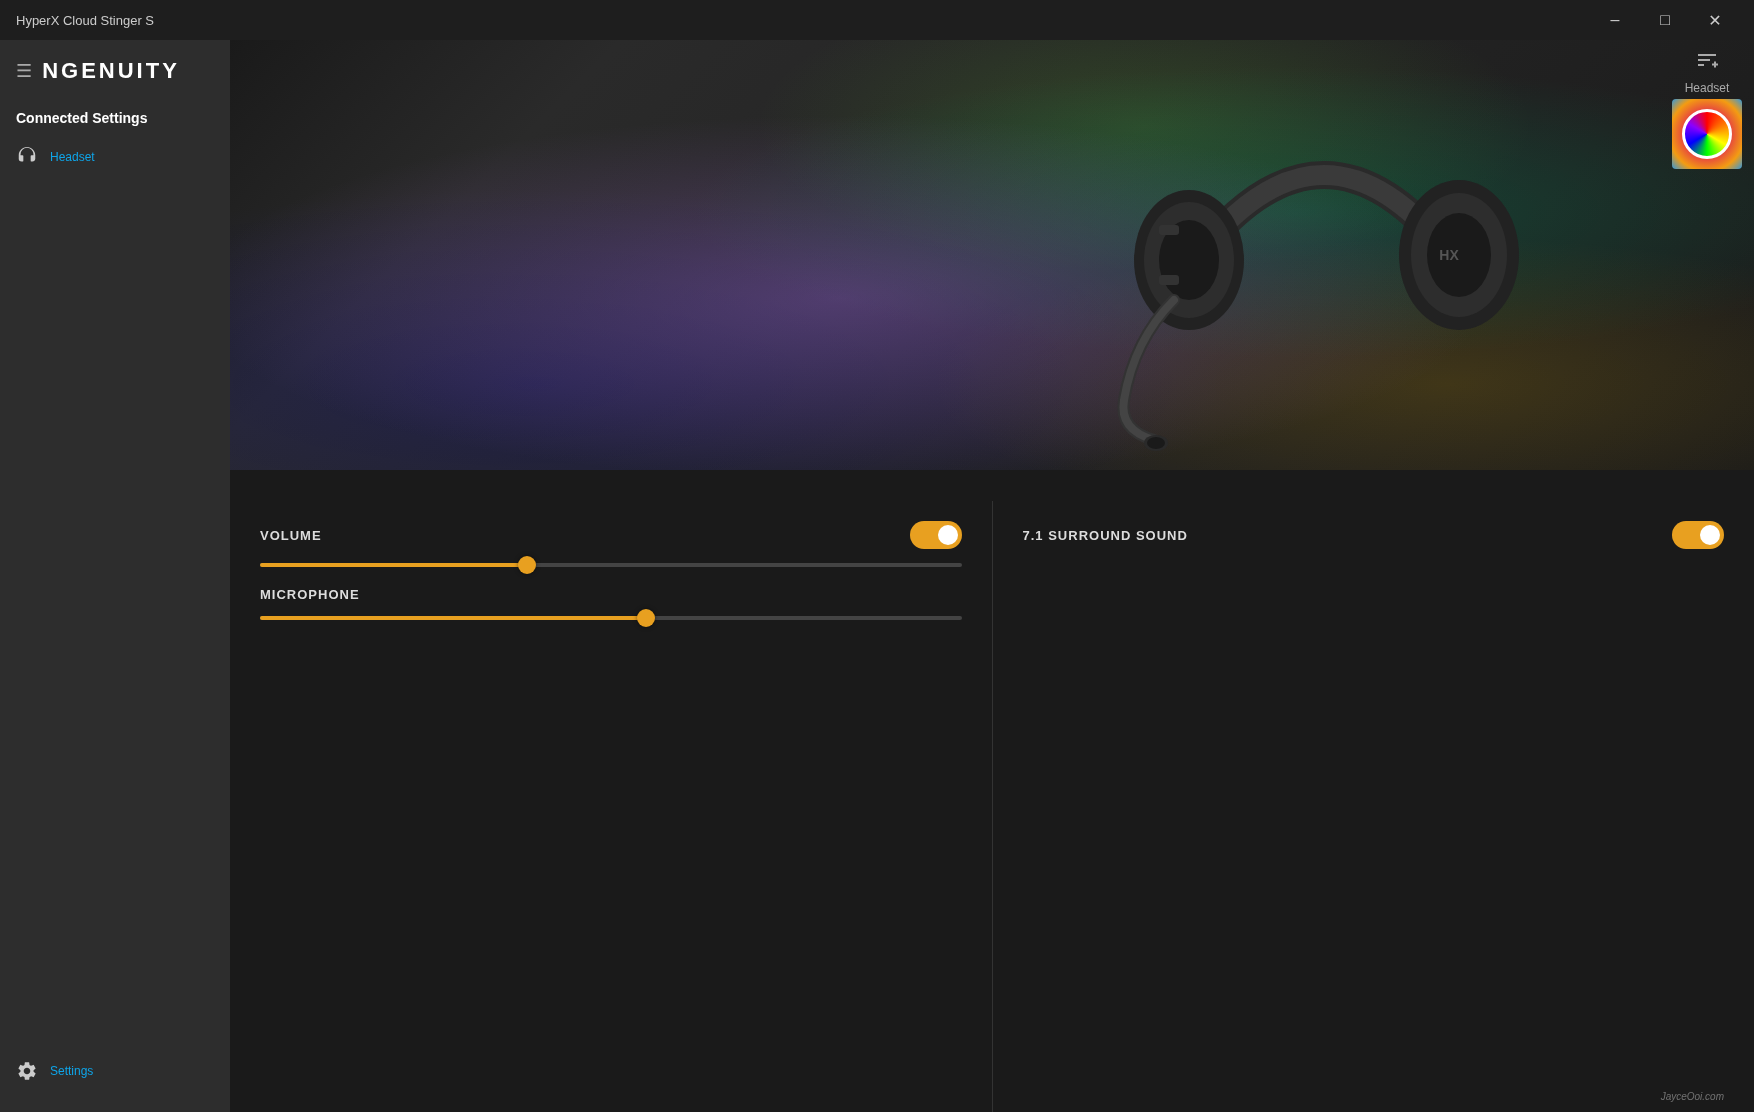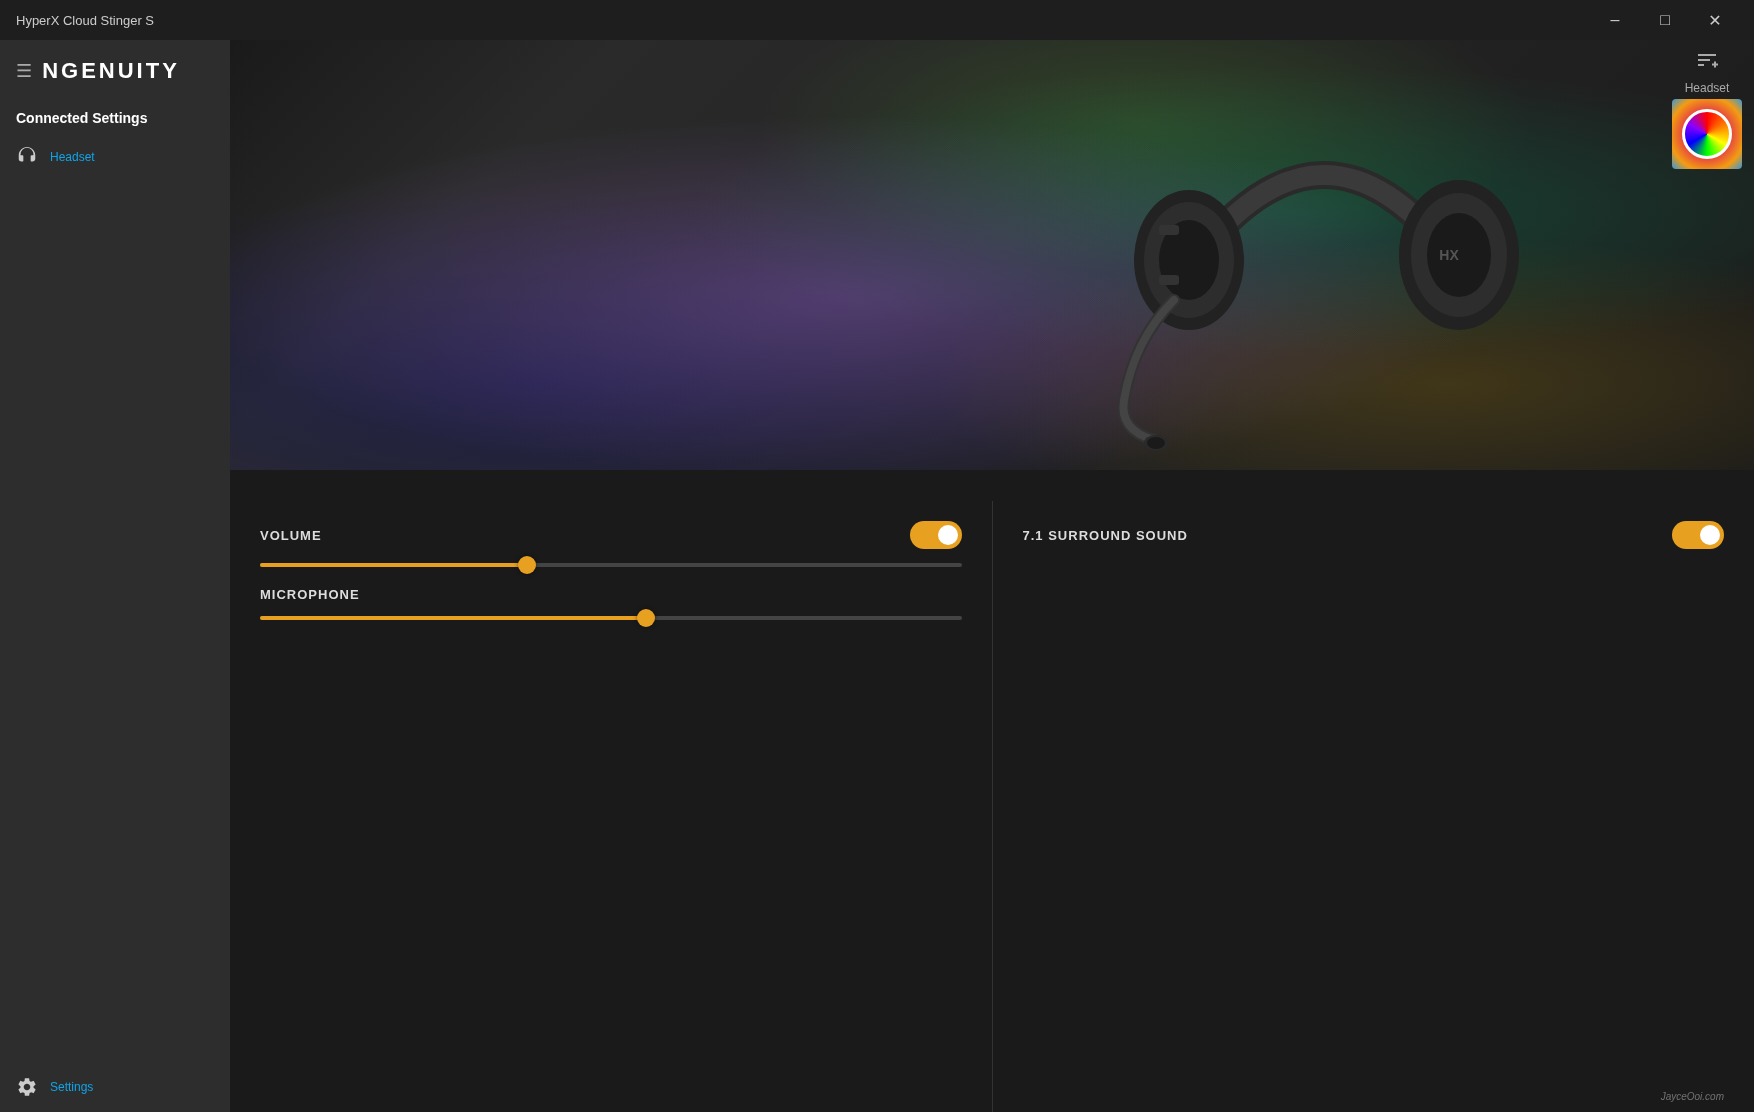--- a/index.html
+++ b/index.html
@@ -93,21 +93,21 @@
       align-items: center;
       gap: 12px;
       padding: 10px 16px;
       color: #0ea5e9;
       cursor: pointer;
       font-size: 12px;
     }
     .sidebar-item svg { flex-shrink: 0; }
     .sidebar-spacer { flex: 1; }
     .sidebar-bottom {
-      padding-bottom: 4px;
+      padding-bottom: 20px;
     }
 
     
     .main-content {
       flex: 1;
       display: flex;
       flex-direction: column;
       background: #1a1a1a;
       position: relative;
     }

